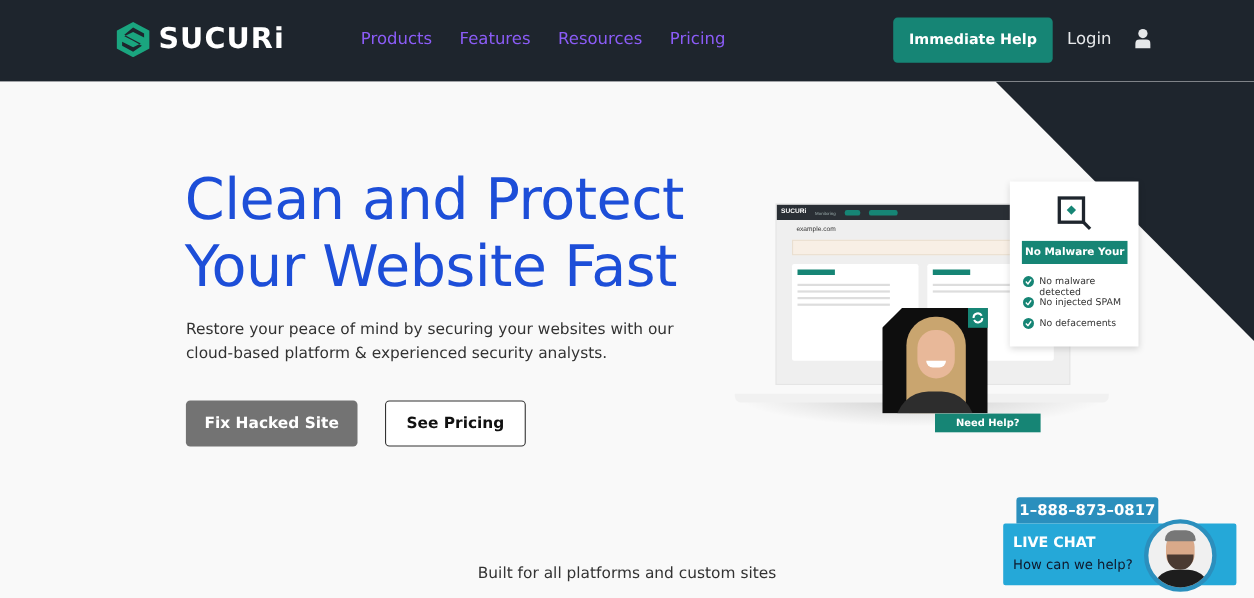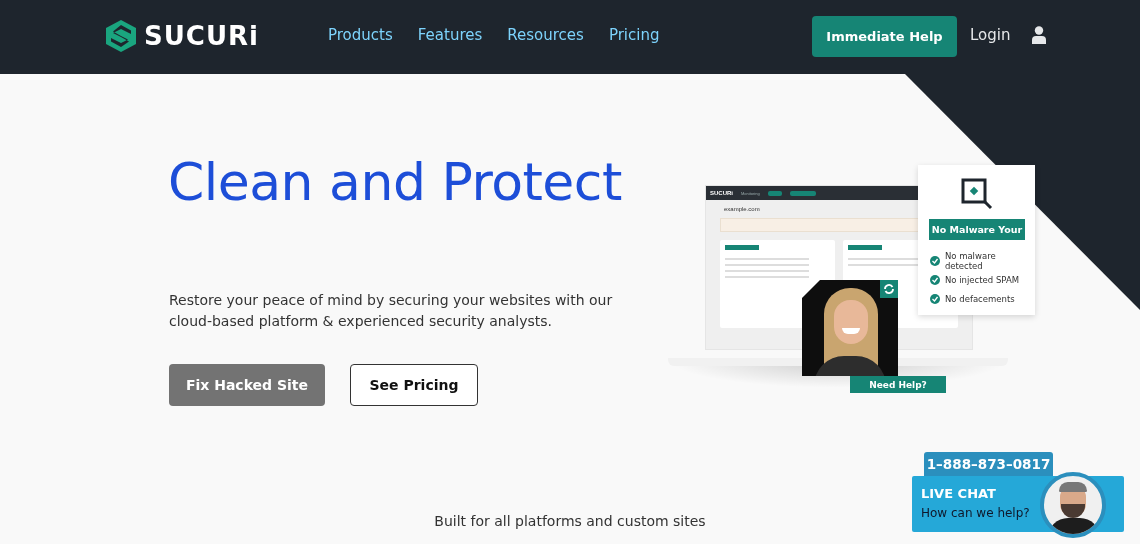--- a/index.html
+++ b/index.html
@@ -5,21 +5,21 @@
   * { box-sizing: border-box; margin: 0; padding: 0; }
   html, body { width: 1140px; height: 544px; overflow: hidden; }
   body { background: #f9f9f9; font-family: "Liberation Sans", sans-serif; position: relative; }
 
   
   .header { position: absolute; left: 0; top: 0; width: 1140px; height: 74px; background: #1e252d; }
   .logo { position: absolute; left: 106px; top: 20px; display: flex; align-items: center; }
   .logo-mark { width: 30px; height: 32px; }
   .logo-text { margin-left: 8px; color: #fff; font-weight: bold; font-size: 26px; letter-spacing: 1px; font-family: "DejaVu Sans", sans-serif; }
   .nav { position: absolute; left: 328px; top: 26px; display: flex; gap: 25px; }
-  .nav a { color: #7dd3fc; font-size: 15px; text-decoration: none; font-family: "DejaVu Sans", sans-serif; }
+  .nav a { color: #8b5cf6; font-size: 15px; text-decoration: none; font-family: "DejaVu Sans", sans-serif; }
   .btn-help { position: absolute; left: 812px; top: 16px; width: 145px; height: 41px; background: #168575; color: #fff; border-radius: 4px; font-weight: bold; font-size: 13px; display: flex; align-items: center; justify-content: center; font-family: "DejaVu Sans", sans-serif; }
   .login { position: absolute; left: 970px; top: 26px; display: flex; align-items: center; color: #e6e8ea; font-size: 15px; font-family: "DejaVu Sans", sans-serif; gap: 22px; }
 
   
   .triangle { position: absolute; left: 0; top: 74px; width: 1140px; height: 240px; pointer-events: none; }
 
   
   .hero-title { position: absolute; left: 168px; top: 152px; font-size: 52px; line-height: 61px; font-weight: normal; color: #1d4ed8; font-family: "DejaVu Sans", sans-serif; letter-spacing: -0.5px; }
   .hero-sub { position: absolute; left: 169px; top: 290px; width: 470px; font-size: 14px; line-height: 21px; color: #333; font-family: "DejaVu Sans", sans-serif; }
   .btn-fix { position: absolute; left: 169px; top: 364px; width: 156px; height: 42px; background: #737373; color: #fff; border-radius: 4px; font-weight: bold; font-size: 14px; display: flex; align-items: center; justify-content: center; font-family: "DejaVu Sans", sans-serif; }
@@ -39,21 +39,21 @@
   .dash-cards { display: flex; gap: 8px; margin: 8px 14px 0 14px; }
   .dash-card { flex: 1; height: 88px; background: #fff; border-radius: 2px; padding: 5px; }
   .dash-tag { width: 34px; height: 5px; background: #168575; margin-bottom: 8px; }
   .dash-line { height: 2px; background: #ddd; margin: 4px 0; width: 80%; }
 
   
   .malware-card { position: absolute; left: 918px; top: 165px; width: 117px; height: 150px; background: #fff; box-shadow: 0 2px 6px rgba(0,0,0,0.15); }
   .mag-icon { position: absolute; left: 42px; top: 12px; width: 34px; height: 34px; }
   .nmf-btn { position: absolute; left: 11px; top: 54px; width: 96px; height: 21px; background: #168575; color: #fff; font-size: 9.5px; font-weight: bold; display: flex; align-items: center; justify-content: center; font-family: "DejaVu Sans", sans-serif; }
   .check-list { position: absolute; left: 12px; top: 86px; list-style: none; }
-  .check-list li { display: flex; align-items: center; gap: 5px; font-size: 8.5px; color: #333; height: 19px; font-family: "DejaVu Sans", sans-serif; }
+  .check-list li { display: flex; align-items: flex-start; gap: 5px; font-size: 8.5px; color: #333; height: 19px; font-family: "DejaVu Sans", sans-serif; }
   .check-dot { width: 10px; height: 10px; border-radius: 50%; background: #168575; display: inline-flex; align-items: center; justify-content: center; }
 
   
   .agent { position: absolute; left: 802px; top: 280px; width: 96px; height: 113px; }
   .agent-photo { position: absolute; left: 0; top: 0; width: 96px; height: 96px; background: #0e0e0e; clip-path: polygon(18px 0, 96px 0, 96px 96px, 0 96px, 0 18px); overflow: hidden; }
   .agent-hair { position: absolute; left: 22px; top: 8px; width: 54px; height: 90px; background: #c9a56f; border-radius: 26px 26px 8px 8px; }
   .agent-face { position: absolute; left: 32px; top: 20px; width: 34px; height: 44px; background: #e8b899; border-radius: 17px 17px 18px 18px; }
   .agent-smile { position: absolute; left: 40px; top: 48px; width: 18px; height: 6px; background: #fff; border-radius: 0 0 9px 9px; }
   .agent-body { position: absolute; left: 12px; top: 76px; width: 72px; height: 30px; background: #2d2d2d; border-radius: 30px 30px 0 0; }
   .agent-badge { position: absolute; left: 78px; top: 0; width: 18px; height: 18px; background: #168575; display: flex; align-items: center; justify-content: center; }
@@ -99,20 +99,21 @@
     </svg>
   </div>
 </div>
 
 <svg class="triangle" viewBox="0 0 1140 240">
   <polygon points="905,0 1140,0 1140,236" fill="#1e252d"></polygon>
 </svg>
 
 <h1 class="hero-title">
   <span>Clean and Protect</span><br>
+  <span>Your Website Fast</span>
 </h1>
 <p class="hero-sub">Restore your peace of mind by securing your websites with our cloud-based platform &amp; experienced security analysts.</p>
 <div class="btn-fix">Fix Hacked Site</div>
 <div class="btn-pricing">See Pricing</div>
 
 <div class="laptop-shadow"></div>
 <div class="laptop-base"></div>
 <div class="dash">
   <div class="dash-bar">
     <span class="dlogo">SUCURi</span>

